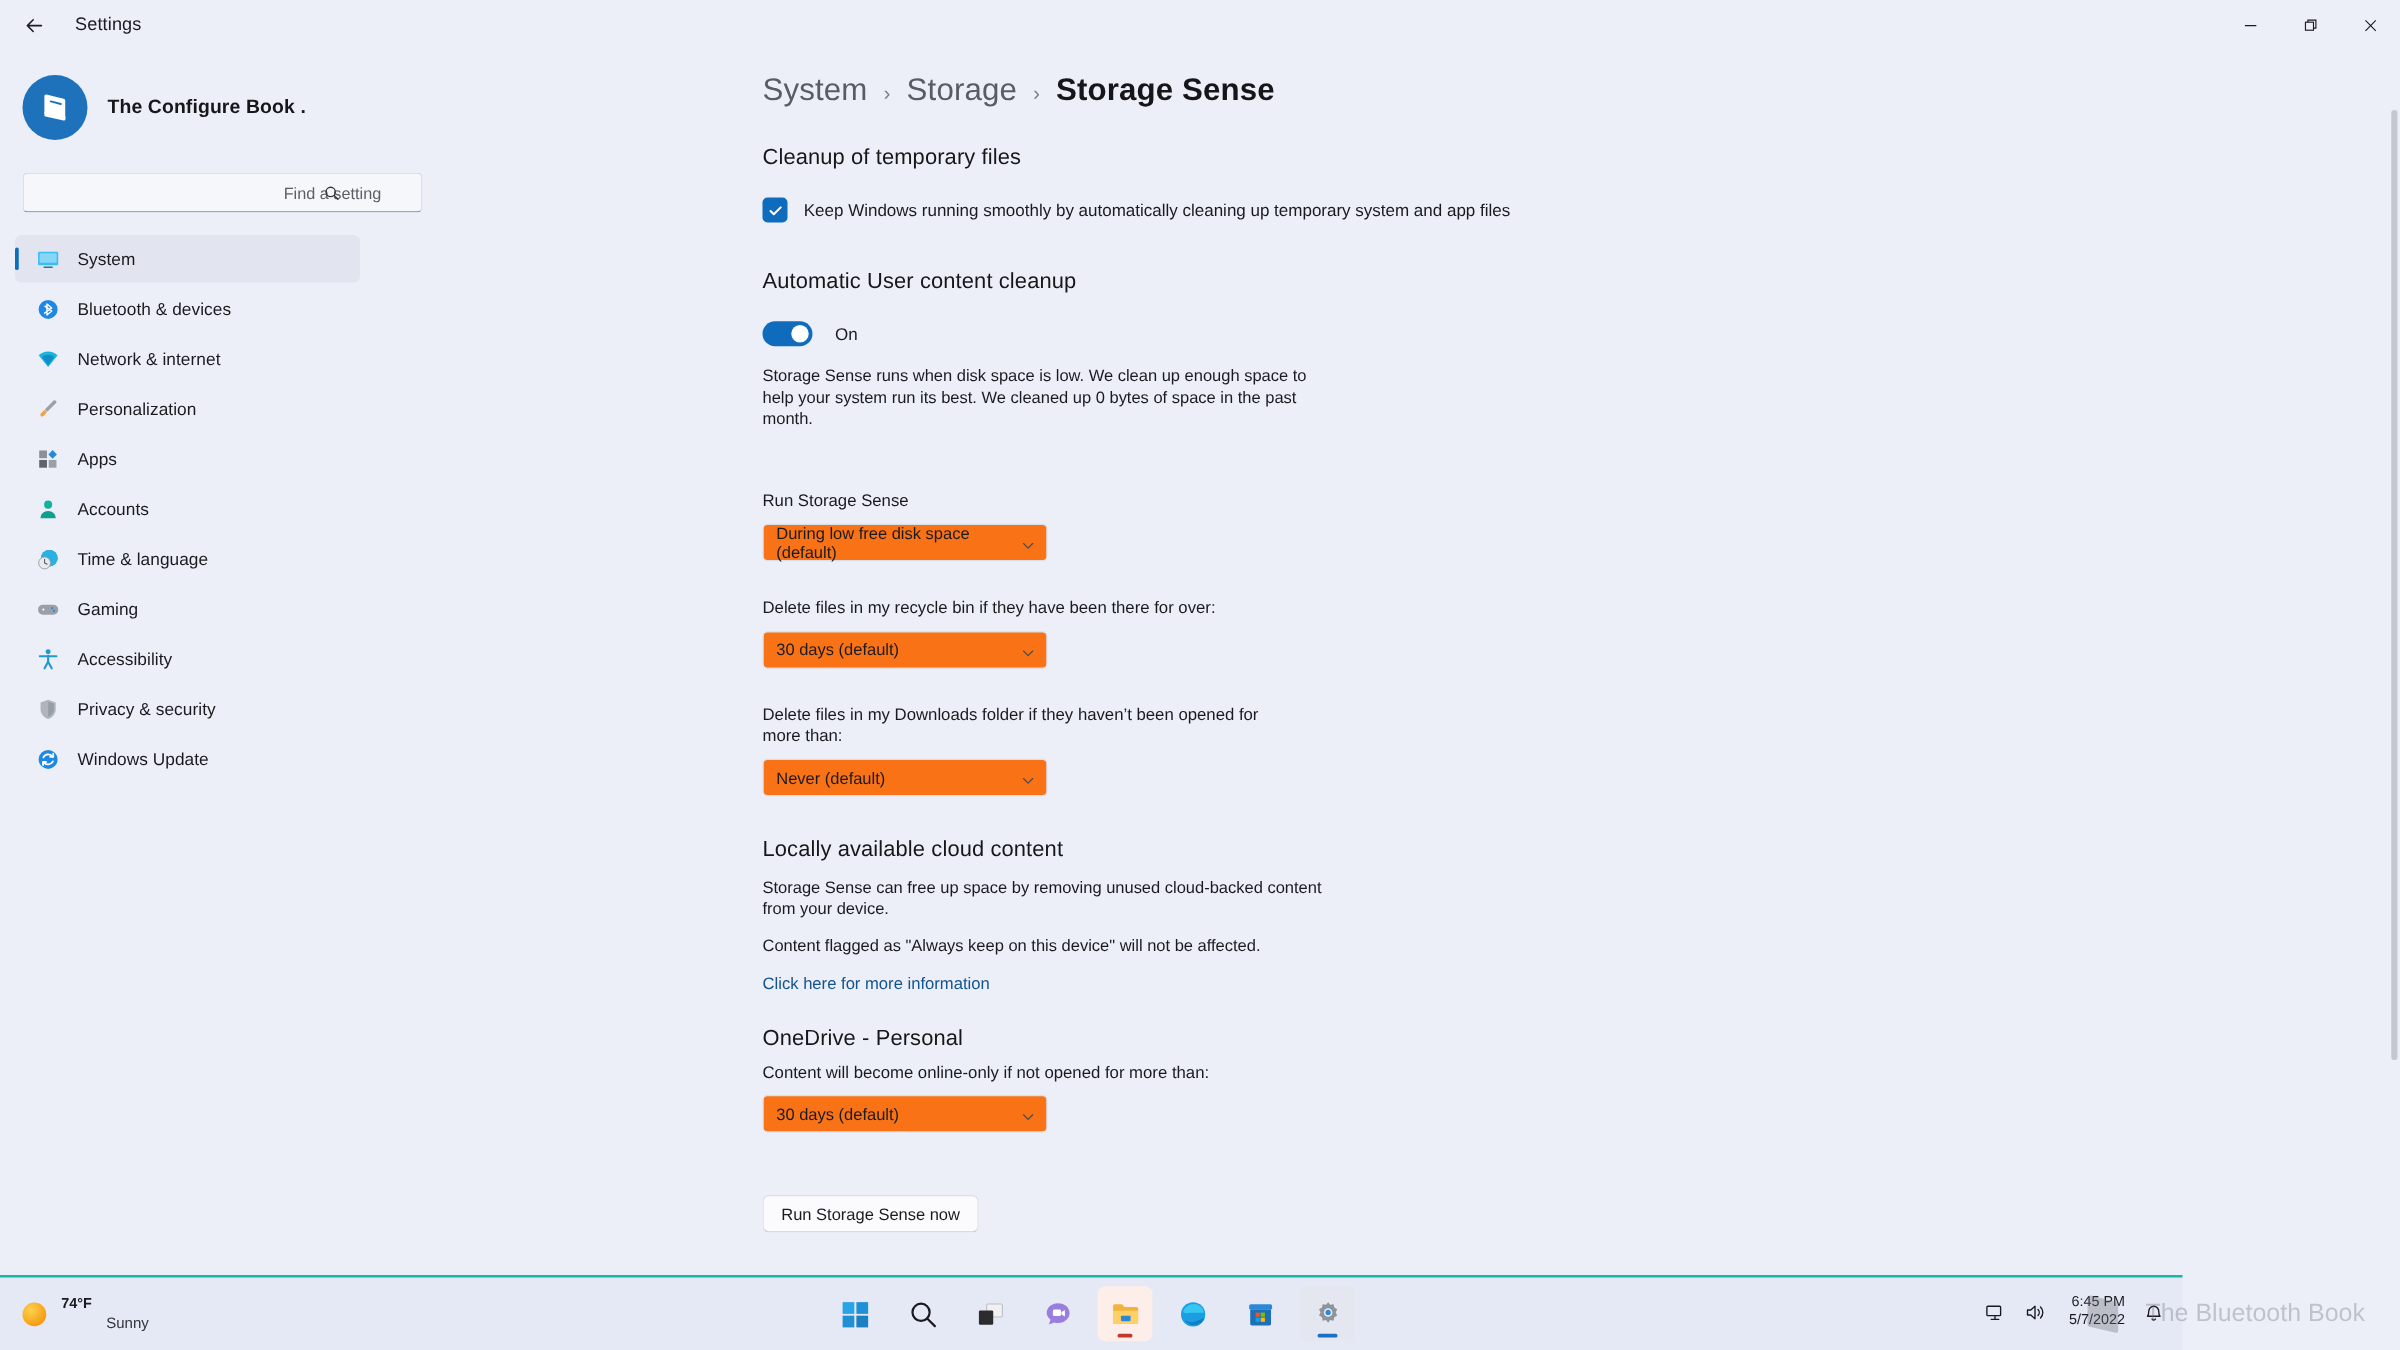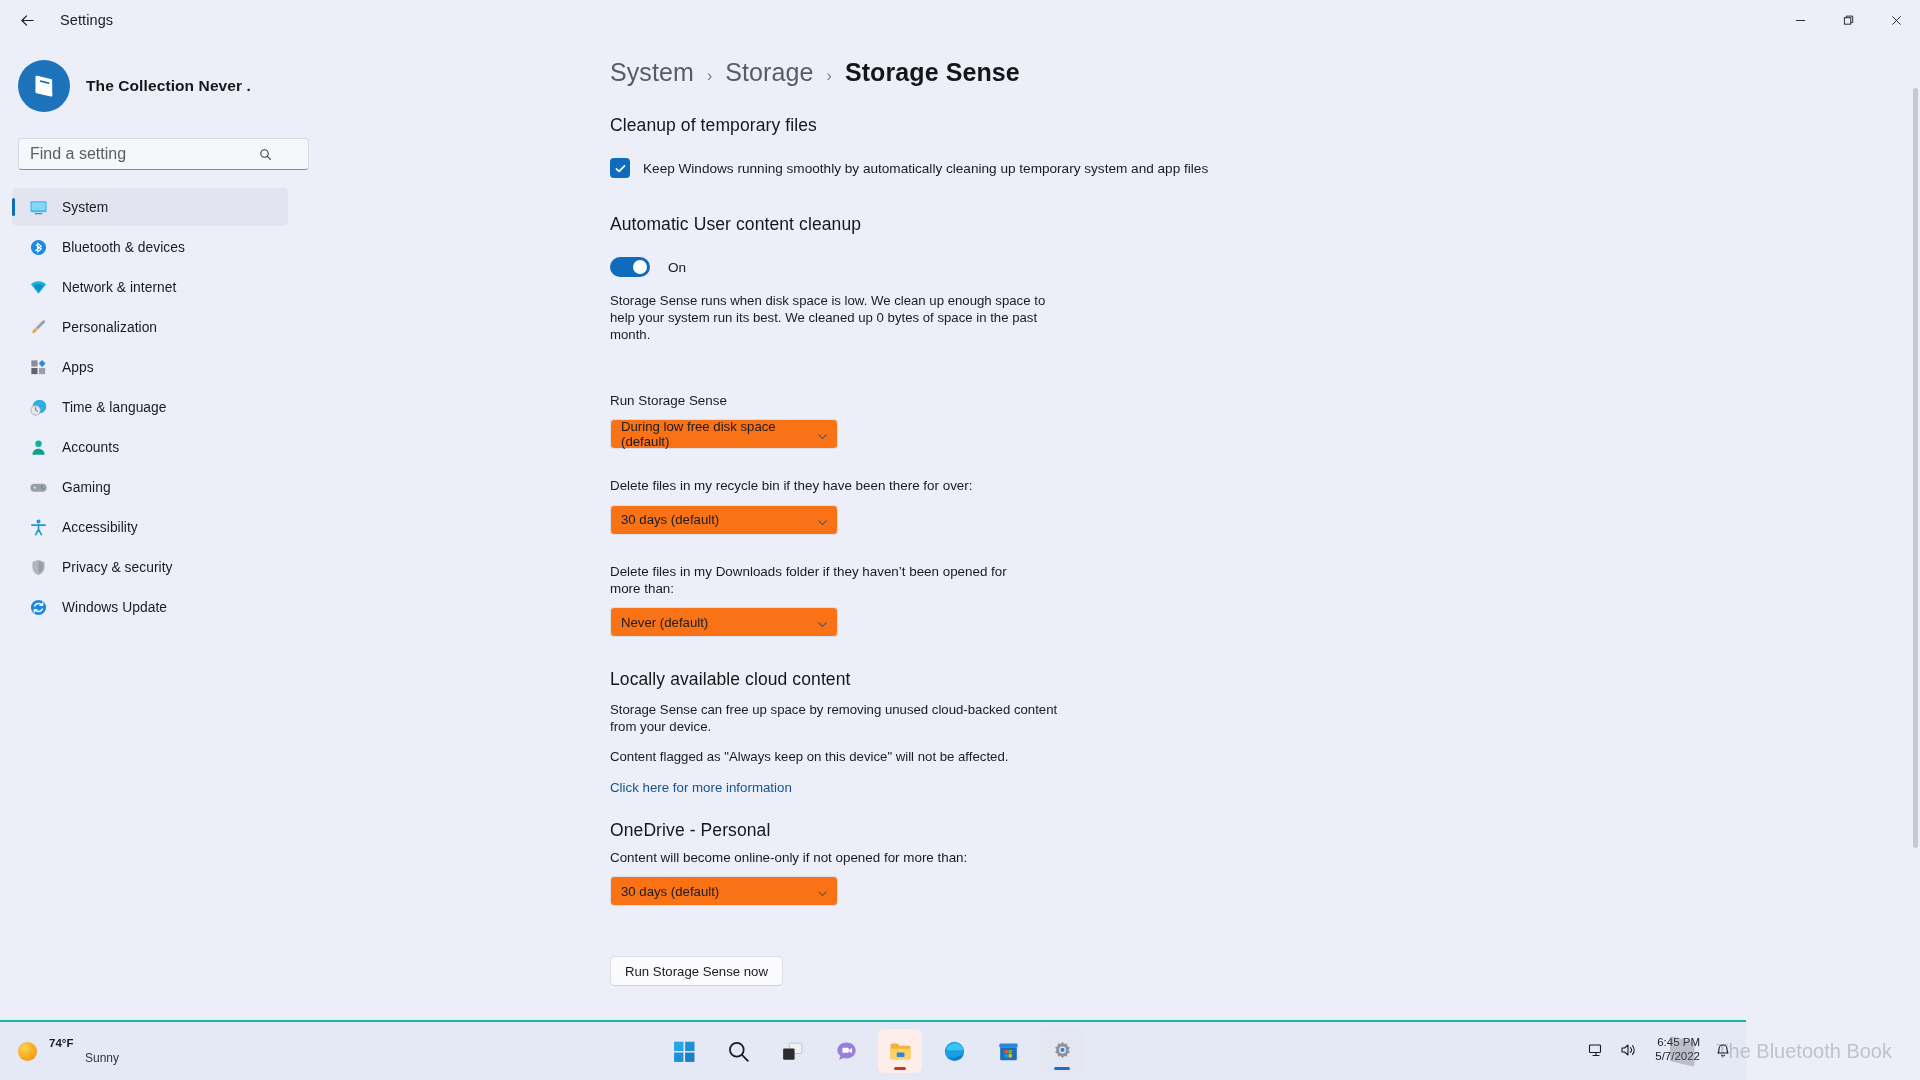--- a/index.html
+++ b/index.html
@@ -52,24 +52,24 @@
     display: flex; align-items: center; justify-content: center;
   }
   .avatar svg { width: 34px; height: 34px; }
   .profile-name {
     font-size: 15.5px; font-weight: 700; color: #17171a; letter-spacing: .1px;
   }
   .search-wrap {
     margin: 20px 18px 0 18px; position: relative;
   }
   .search-input {
-    width: 291px; height: 32px;
+    width: 320px; height: 32px;
     background: #f6f7fb; border: 1px solid #d6d9e2; border-bottom: 1px solid #8b8d94;
     border-radius: 4px; padding: 0 32px 0 11px;
-    font-family: "Liberation Sans", sans-serif; font-size: 16px; color: #1b1b1f;
+    font-family: "Liberation Sans", sans-serif; font-size: 13px; color: #1b1b1f; text-align: right;
   }
   .search-input::placeholder { color: #5c5e66; }
   .search-icon-btn {
     position: absolute; right: 8px; top: 7px; width: 18px; height: 18px;
     display: flex; align-items: center; justify-content: center; color: #33343a;
   }
   .search-icon-btn svg { width: 13px; height: 13px; }
 
   .navlist { margin-top: 18px; padding: 0 12px; }
   .navitem {
@@ -235,21 +235,21 @@
   <div class="sidebar">
 
     <div class="profile">
       <div class="avatar">
         <svg viewBox="0 0 32 32">
           <path d="M8 7.5c0-.8.7-1.4 1.5-1.2l13 3.2c.7.2 1.2.8 1.2 1.5v12.2c0 .9-.8 1.5-1.7 1.3L9.2 21.4c-.7-.2-1.2-.8-1.2-1.5V7.5z" fill="#fff"></path>
           <path d="M8 20.2c0-.7.6-1.2 1.3-1.1l13.6 3c.6.1 1 .6 1 1.2v1.4c0 .8-.7 1.3-1.5 1.1l-13.5-3c-.5-.1-.9-.6-.9-1.2v-1.4z" fill="#fff"></path>
           <path d="M12.8 11.4l7.6 1.9" stroke="#1e72bb" stroke-width="1.5" stroke-linecap="round"></path>
         </svg>
       </div>
-      <div class="profile-name">The Collection Never .</div>
+      <div class="profile-name">The Configure Book .</div>
     </div>
 
     <div class="search-wrap">
       <input class="search-input" value="" placeholder="Find a setting" style="">
       <div class="search-icon-btn">
         <svg viewBox="0 0 16 16" fill="none" stroke="currentColor" stroke-width="1.3">
           <circle cx="6.8" cy="6.8" r="4.6"></circle>
             <path d="M10.3 10.3L14 14" stroke-linecap="round"></path>
         </svg>
       </div>
@@ -306,37 +306,37 @@
               <rect x="10.5" y="10.5" width="6.5" height="6.5" fill="#9aa0a6"></rect>
               <path d="M13.8 2.2l3.6 3.6-3.6 3.6-3.6-3.6z" fill="#2b88d8"></path>
             </svg>
         </span>
         <span class="lbl">Apps</span>
       </div>
 
       <div class="navitem">
         <span class="ico">
           <svg viewBox="0 0 20 20">
+              <circle cx="10" cy="6" r="3.4" fill="#11b3a0"></circle>
+              <path d="M3.6 17.5c0-3.6 2.9-6.1 6.4-6.1s6.4 2.5 6.4 6.1H3.6z" fill="#0e9f8f"></path>
+            </svg>
+        </span>
+        <span class="lbl">Accounts</span>
+      </div>
+
+      <div class="navitem">
+        <span class="ico">
+          <svg viewBox="0 0 20 20">
               <circle cx="11" cy="9" r="7" fill="#1d9bd1"></circle>
               <path d="M11 2a7 7 0 000 14 7 7 0 000-14z" fill="#2bb0e3"></path>
               <circle cx="7" cy="13" r="5" fill="#e8eaed" stroke="#9aa0a6" stroke-width=".8"></circle>
               <path d="M7 10v3l2 1" stroke="#5f646c" stroke-width="1" fill="none" stroke-linecap="round"></path>
             </svg>
         </span>
         <span class="lbl">Time &amp; language</span>
-      </div>
-
-      <div class="navitem">
-        <span class="ico">
-          <svg viewBox="0 0 20 20">
-              <circle cx="10" cy="6" r="3.4" fill="#11b3a0"></circle>
-              <path d="M3.6 17.5c0-3.6 2.9-6.1 6.4-6.1s6.4 2.5 6.4 6.1H3.6z" fill="#0e9f8f"></path>
-            </svg>
-        </span>
-        <span class="lbl">Accounts</span>
       </div>
 
       <div class="navitem">
         <span class="ico">
           <svg viewBox="0 0 20 20">
               <rect x="1.5" y="6" width="17" height="8.5" rx="4.2" fill="#9aa0a6"></rect>
               <circle cx="6" cy="10.2" r=".9" fill="#fff"></circle>
               <circle cx="13.4" cy="9" r=".9" fill="#2b88d8"></circle>
               <circle cx="15" cy="11.3" r=".9" fill="#2b88d8"></circle>
             </svg>

